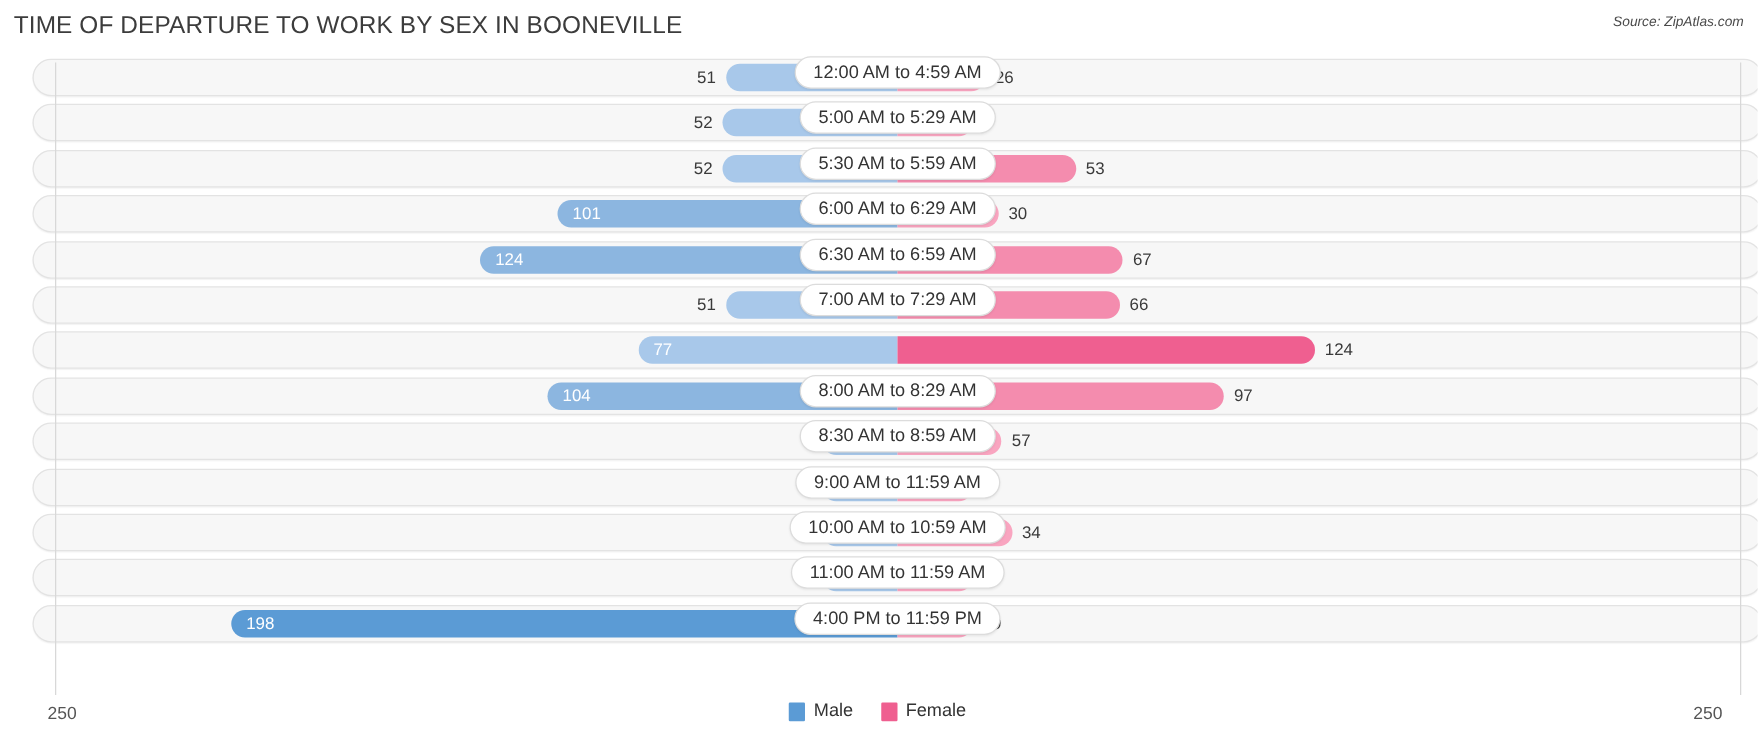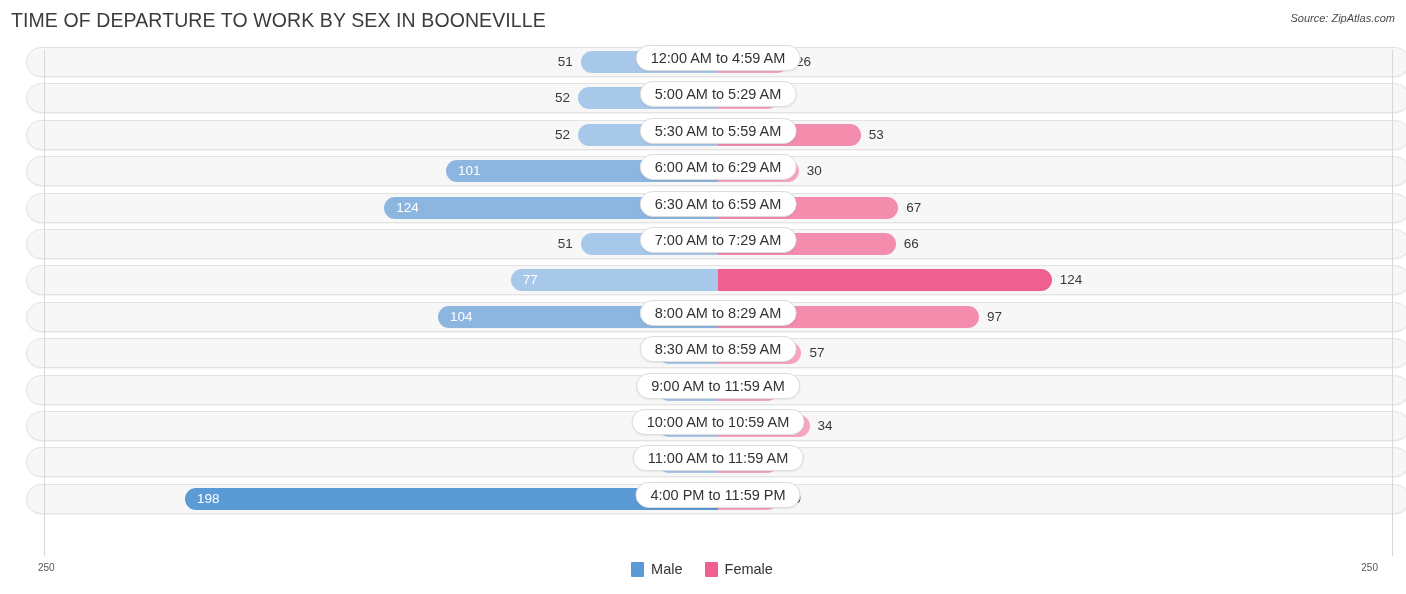--- a/index.html
+++ b/index.html
@@ -136,21 +136,21 @@
   
   .footer {
     position: absolute;
     left: 0; right: 0;
     top: 556px;
     height: 38px;
   }
   .axis-label {
     position: absolute;
     top: 6px;
-    font-size: 10px;
+    font-size: 14px;
     color: #555555;
   }
   .axis-label.left  { left: 38px; }
   .axis-label.right { right: 28px; }
 
   .legend {
     position: absolute;
     left: 0; right: 2px;
     top: 5px;
     display: flex;

